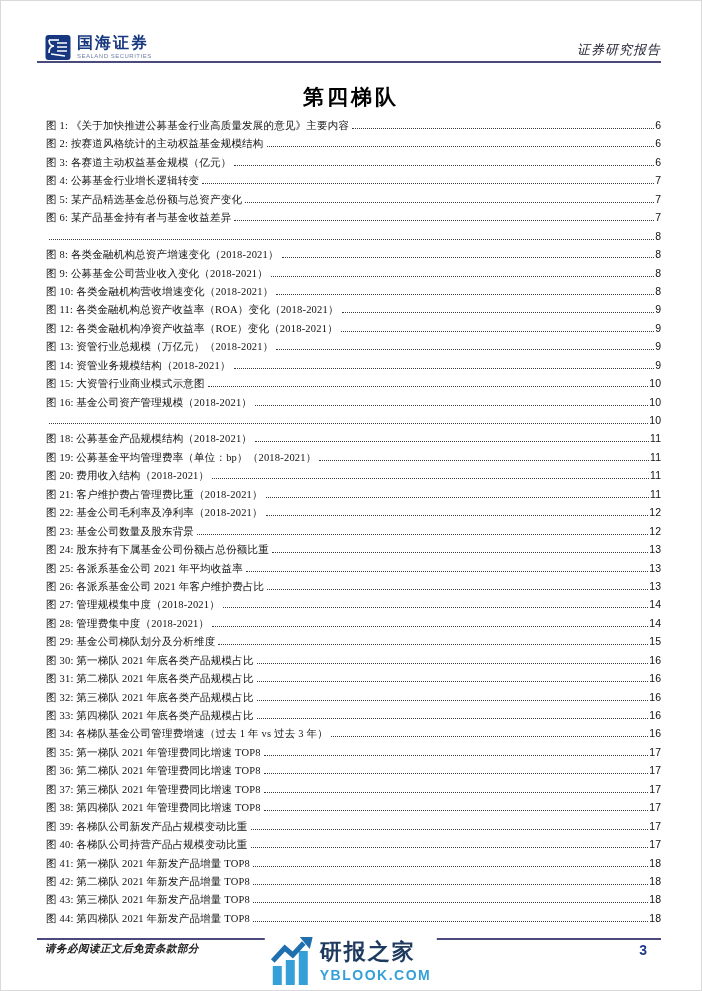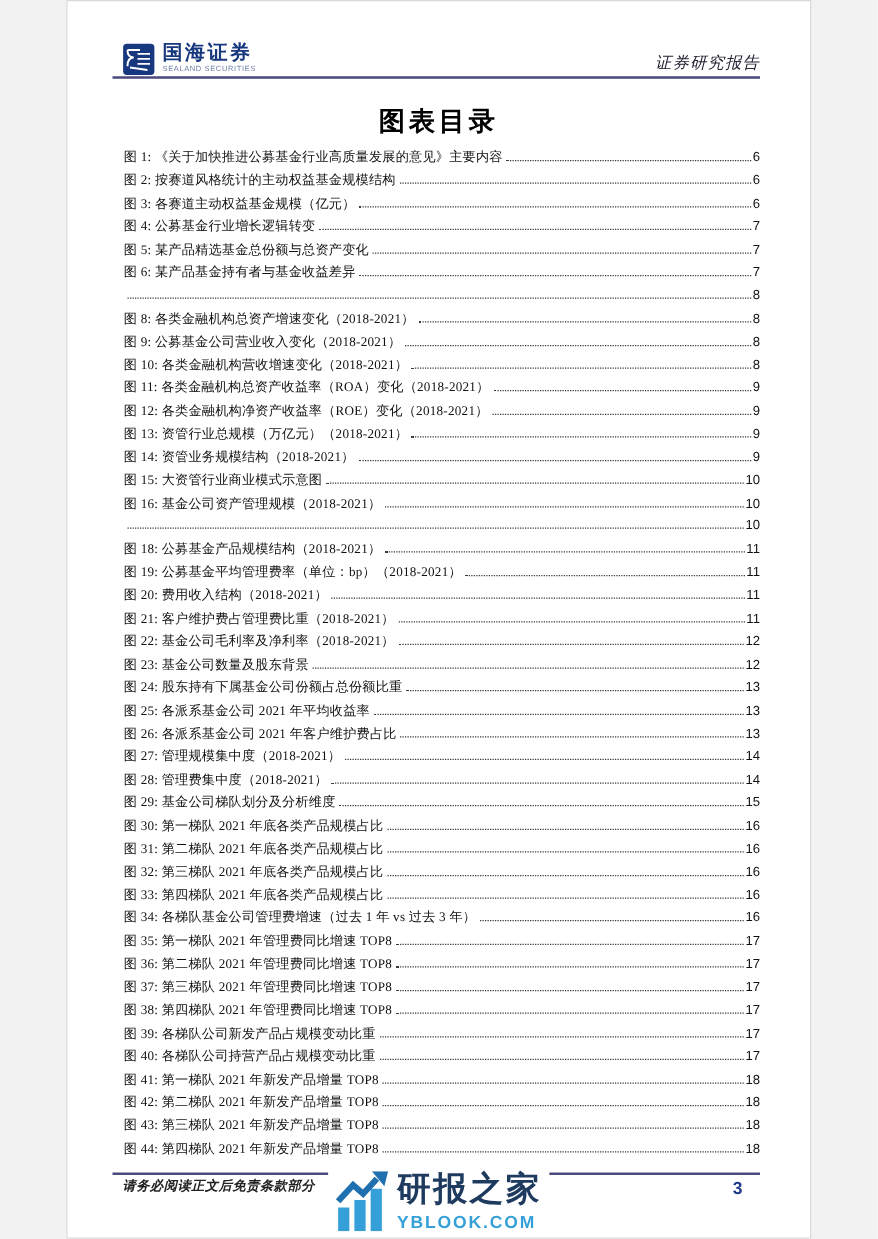--- a/index.html
+++ b/index.html
@@ -1,21 +1,21 @@
 <!DOCTYPE html>
 <html><head>
 <meta charset="utf-8">
 <style>
   * { margin: 0; padding: 0; box-sizing: border-box; }
   html, body { background: #f2f2f2; }
   body { font-family: "Liberation Serif", "DejaVu Serif", serif; }
 
   .page {
     position: relative;
-    width: 596px;
+    width: 702px;
     height: 991px;
     margin: 0 auto;
     background: #ffffff;
     border: 1px solid #d9d9d9;
     overflow: hidden;
   }
 
   
   .header {
     position: absolute;
@@ -145,21 +145,21 @@
     align-items: center;
     gap: 7px;
     background: #ffffff;
     padding: 2px 6px;
   }
   .wm-icon { line-height: 0; }
   .wm-text { display: flex; flex-direction: column; line-height: 1; }
   .wm-cn {
     font-family: "Liberation Sans", "DejaVu Sans", sans-serif;
     font-weight: bold;
-    font-size: 27px;
+    font-size: 22px;
     color: #1e3a5f;
     letter-spacing: 2px;
   }
   .wm-en {
     font-family: "Liberation Sans", "DejaVu Sans", sans-serif;
     font-weight: bold;
     font-size: 14px;
     color: #35a0d8;
     letter-spacing: 1.5px;
     margin-top: 5px;
@@ -184,21 +184,21 @@
       <span class="brand-text">
         <span class="brand-cn">国海证券</span>
         <span class="brand-en">SEALAND SECURITIES</span>
       </span>
     </div>
     <div class="report-type">证券研究报告</div>
   </header>
 
   <div class="header-rule"></div>
 
-  <h1 class="title">图表目录</h1>
+  <h1 class="title">第四梯队</h1>
 
   <div class="toc">
     <div class="toc-row">
       <span class="toc-label">图 1: 《关于加快推进公募基金行业高质量发展的意见》主要内容</span>
       <span class="toc-dots"></span>
       <span class="toc-page">6</span>
     </div>
 
     <div class="toc-row">
       <span class="toc-label">图 2: 按赛道风格统计的主动权益基金规模结构</span>

